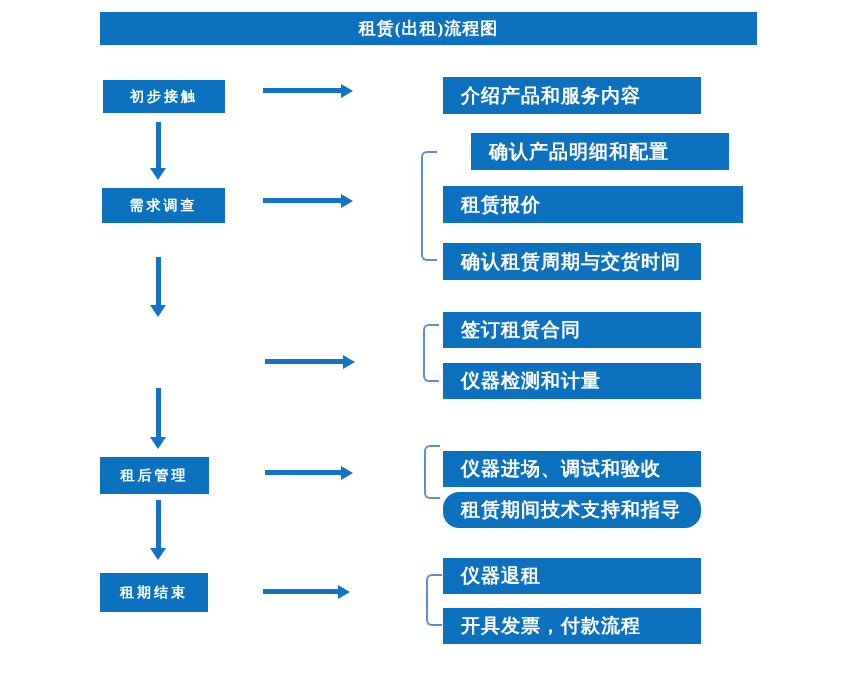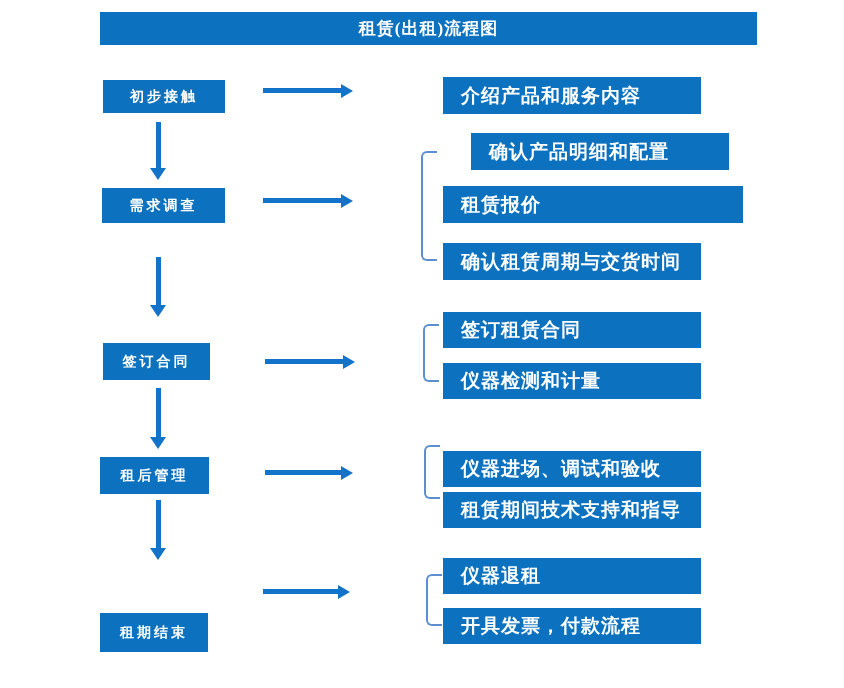--- a/index.html
+++ b/index.html
@@ -87,32 +87,31 @@
 <body>
 
 <div class="canvas">
 
   <div class="title-bar" style="left:100px; top:12px; width:657px; height:33px;">
     <span>租赁(出租)流程图</span>
   </div>
 
   <div class="stage-box" style="left:103px; top:80px; width:122px; height:33px;">初步接触</div>
   <div class="stage-box" style="left:102px; top:188px; width:123px; height:35px;">需求调查</div>
-  <div class="stage-box" style="left:103px; top:343px; width:107px; height:37px;">签订合同</div>
   <div class="stage-box" style="left:100px; top:457px; width:109px; height:37px;">租后管理</div>
-  <div class="stage-box" style="left:100px; top:573px; width:108px; height:39px;margin-top:40px;">租期结束</div>
+  <div class="stage-box" style="left:100px; top:573px; width:108px; height:39px;">租期结束</div>
 
   <div class="step-box" style="left:443px; top:77px; width:258px; height:37px;">介绍产品和服务内容</div>
   <div class="step-box" style="left:443px; top:133px; width:258px; height:37px;margin-left:28px;">确认产品明细和配置</div>
   <div class="step-box" style="left:443px; top:186px; width:300px; height:37px;">租赁报价</div>
   <div class="step-box" style="left:443px; top:243px; width:258px; height:37px;">确认租赁周期与交货时间</div>
   <div class="step-box" style="left:443px; top:363px; width:258px; height:36px;">仪器检测和计量</div>
   <div class="step-box" style="left:443px; top:312px; width:258px; height:36px;">签订租赁合同</div>
   <div class="step-box" style="left:443px; top:423px; width:258px; height:36px;margin-top:28px;">仪器进场、调试和验收</div>
-  <div class="step-box" style="left:443px; top:492px; width:258px; height:36px;">租赁期间技术支持和指导</div>
+  <div class="step-box" style="left:443px; top:492px; width:258px; height:36px;border-radius:16px;">租赁期间技术支持和指导</div>
   <div class="step-box" style="left:443px; top:558px; width:258px; height:36px;">仪器退租</div>
   <div class="step-box" style="left:443px; top:608px; width:258px; height:36px;">开具发票，付款流程</div>
 
   <div class="h-arrow" style="left:263px; top:84px; width:90px;">
     <div class="stem"></div>
     <div class="head"></div>
   </div>
   <div class="h-arrow" style="left:263px; top:194px; width:90px;">
     <div class="stem"></div>
     <div class="head"></div>

